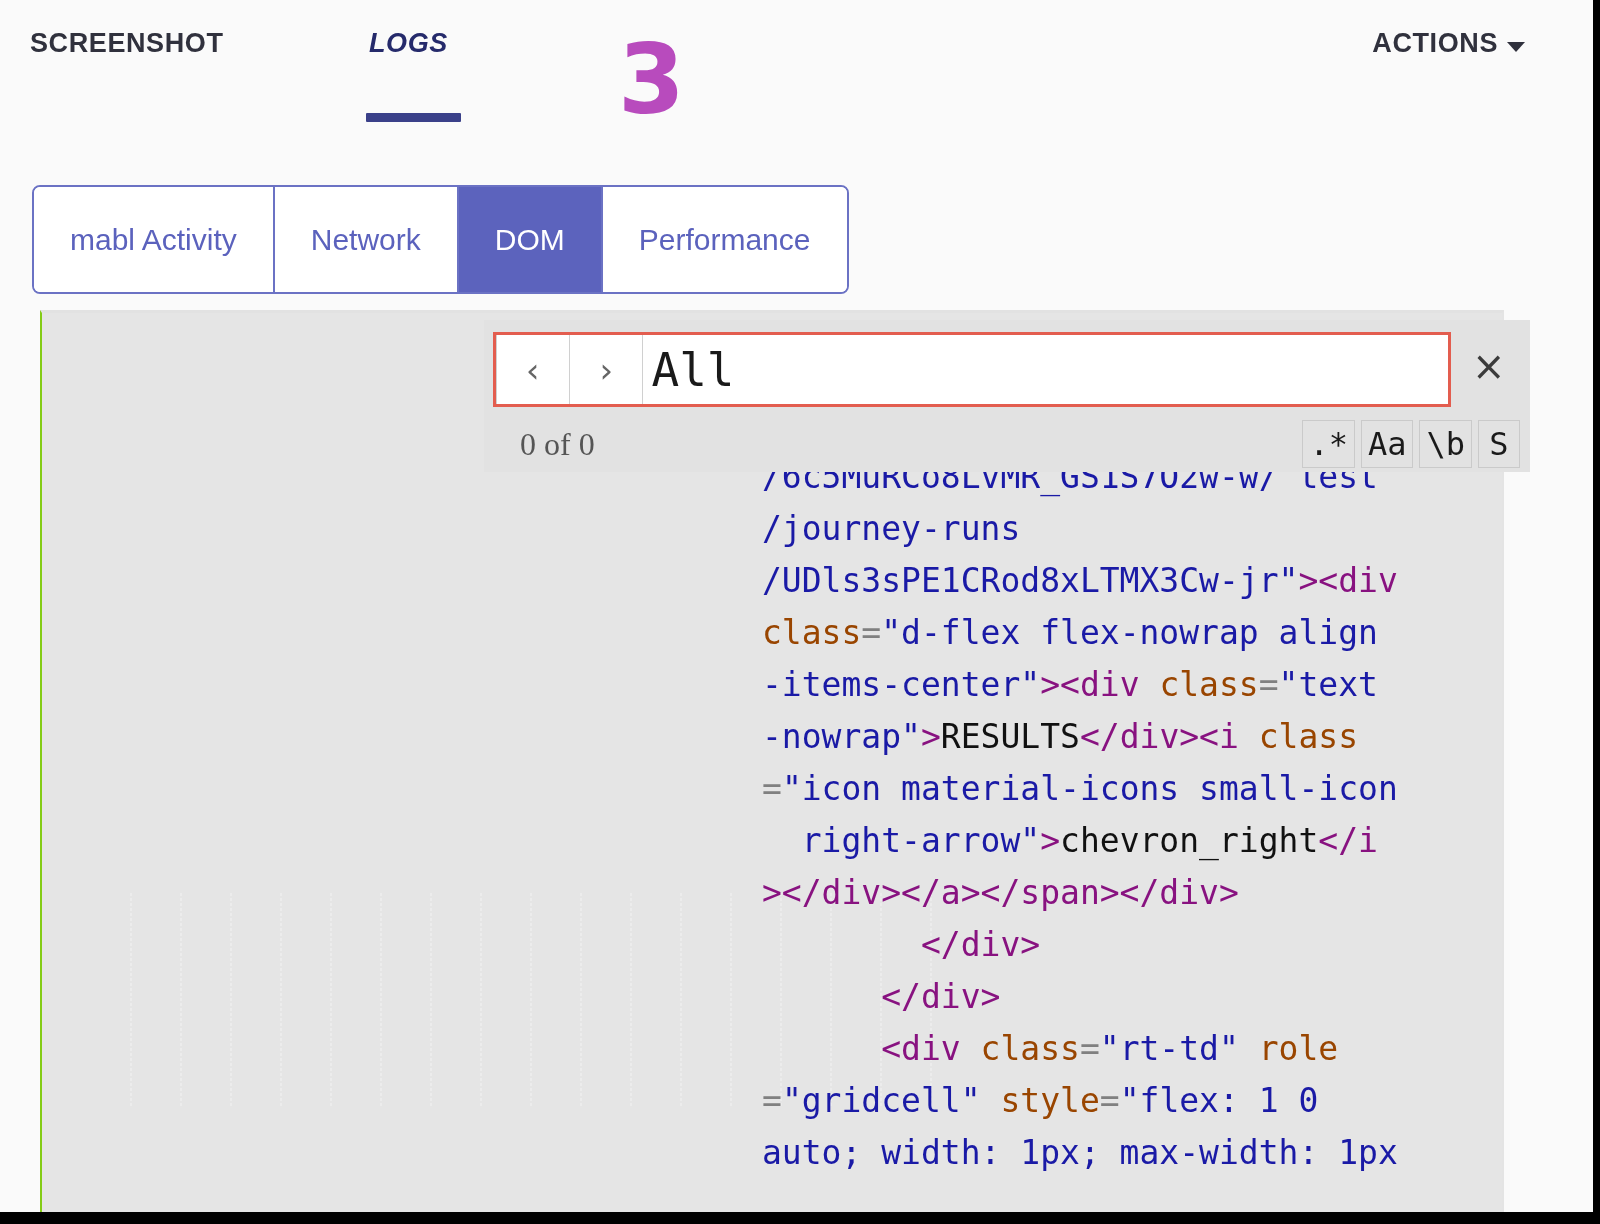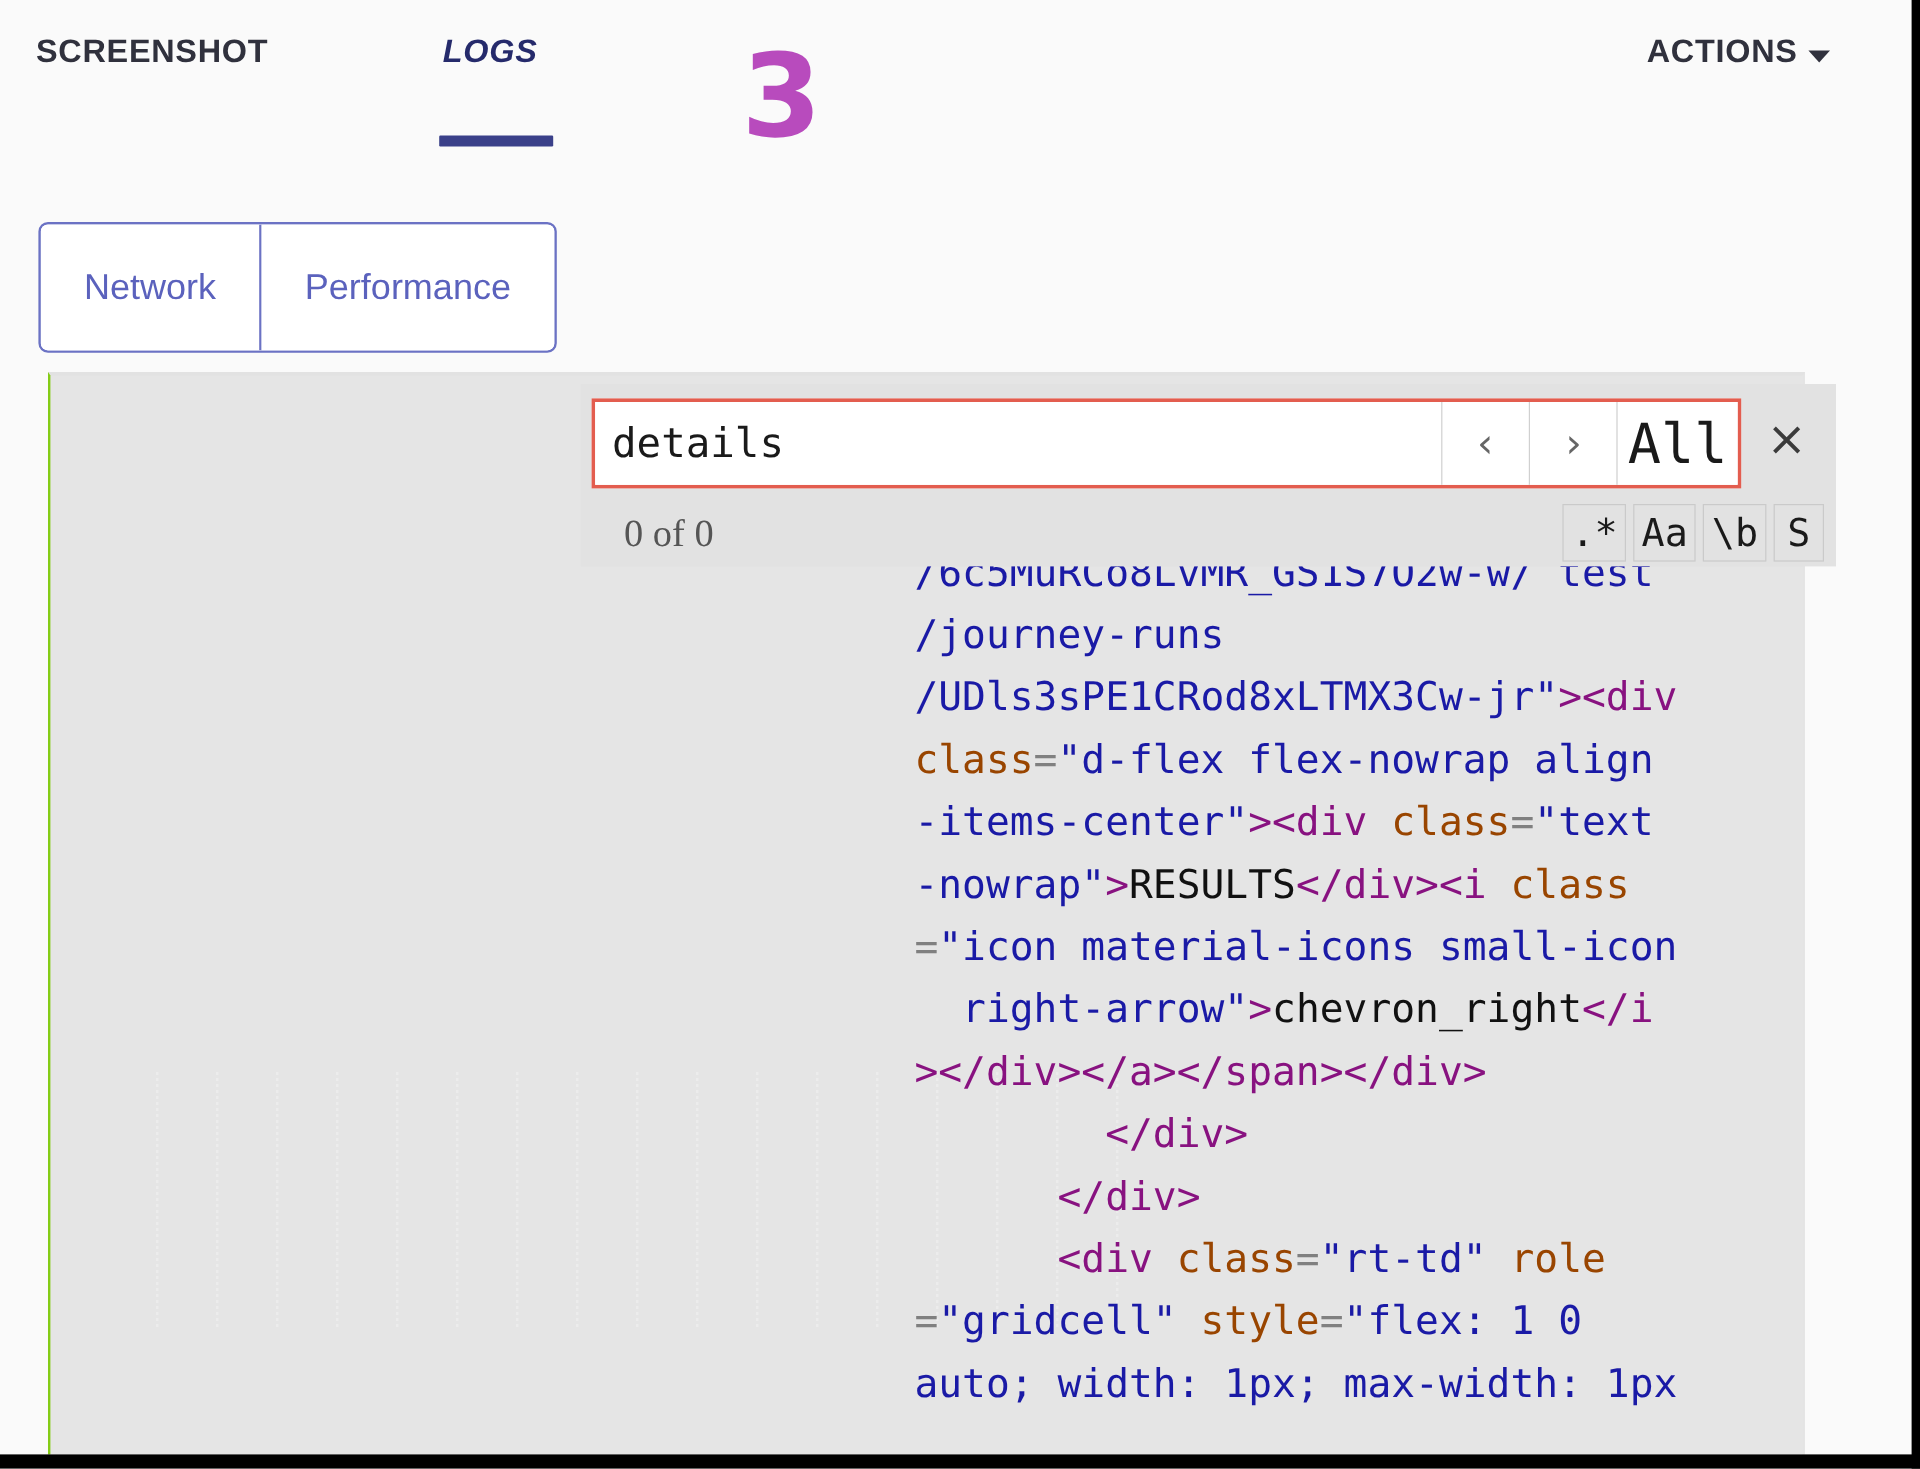--- a/index.html
+++ b/index.html
@@ -310,21 +310,23 @@
 
     <div class="annot-number">3</div>
 
     <div class="hdr-actions">
       <span>ACTIONS</span>
       <span class="caret-down"></span>
     </div>
   </div>
 
   <div class="segmented">
+    <div class="seg-btn">mabl Activity</div>
     <div class="seg-btn">Network</div>
+    <div class="seg-btn active">DOM</div>
     <div class="seg-btn">Performance</div>
   </div>
 
   <div class="panel">
 
     <div class="guides" id="guides">
         <div class="guide" style="left: 0px;"></div>
         <div class="guide" style="left: 50px;"></div>
         <div class="guide" style="left: 100px;"></div>
         <div class="guide" style="left: 150px;"></div>
@@ -344,21 +346,20 @@
       </div>
 
     <div class="code" id="code-block"><span class="ln"><span class="val">/6c5MuRCo8LvMR_GS1S7O2w-w/ test</span></span><span class="ln"><span class="val">/journey-runs</span></span><span class="ln"><span class="val">/UDls3sPE1CRod8xLTMX3Cw-jr"</span><span class="tag">&gt;&lt;div</span></span><span class="ln"><span class="attr">class</span><span class="eq">=</span><span class="val">"d-flex flex-nowrap align</span></span><span class="ln"><span class="val">-items-center"</span><span class="tag">&gt;&lt;div </span><span class="attr">class</span><span class="eq">=</span><span class="val">"text</span></span><span class="ln"><span class="val">-nowrap"</span><span class="tag">&gt;</span><span class="txt">RESULTS</span><span class="tag">&lt;/div&gt;&lt;i </span><span class="attr">class</span></span><span class="ln"><span class="eq">=</span><span class="val">"icon material-icons small-icon</span></span><span class="ln"><span class="val">  right-arrow"</span><span class="tag">&gt;</span><span class="txt">chevron_right</span><span class="tag">&lt;/i</span></span><span class="ln"><span class="tag">&gt;&lt;/div&gt;&lt;/a&gt;&lt;/span&gt;&lt;/div&gt;</span></span><span class="ln"><span class="tag">        &lt;/div&gt;</span></span><span class="ln"><span class="tag">      &lt;/div&gt;</span></span><span class="ln"><span class="tag">      &lt;div </span><span class="attr">class</span><span class="eq">=</span><span class="val">"rt-td"</span><span class="attr"> role</span></span><span class="ln"><span class="eq">=</span><span class="val">"gridcell" </span><span class="attr">style</span><span class="eq">=</span><span class="val">"flex: 1 0</span></span><span class="ln"><span class="val">auto; width: 1px; max-width: 1px</span></span></div>
 
   </div>
 
   <div class="findbar">
 
     <div class="find-row1">
       <div class="find-input-wrap">
-        <input class="find-input" type="text" value="details" style="">
         <div class="find-nav">‹</div>
         <div class="find-nav">›</div>
         <div class="find-all">All</div>
       </div>
       <div class="find-close">×</div>
     </div>
 
     <div class="find-row2">
       <div class="find-count">0 of 0</div>
       <div class="find-toggles">

